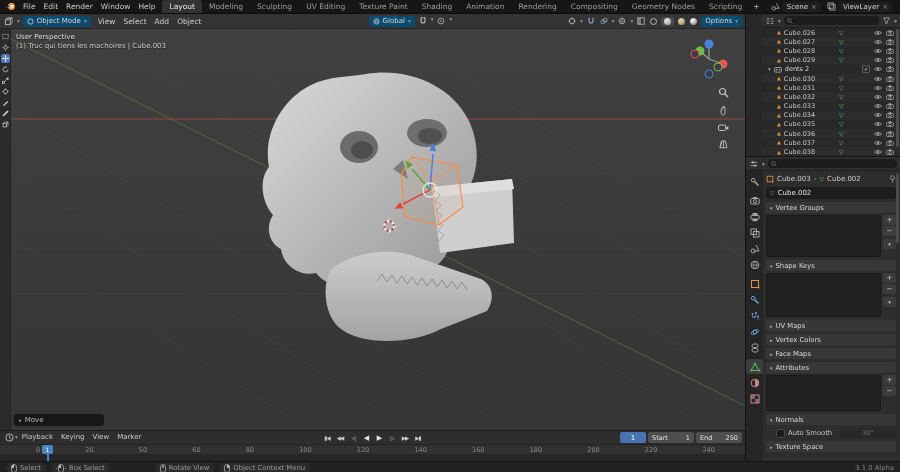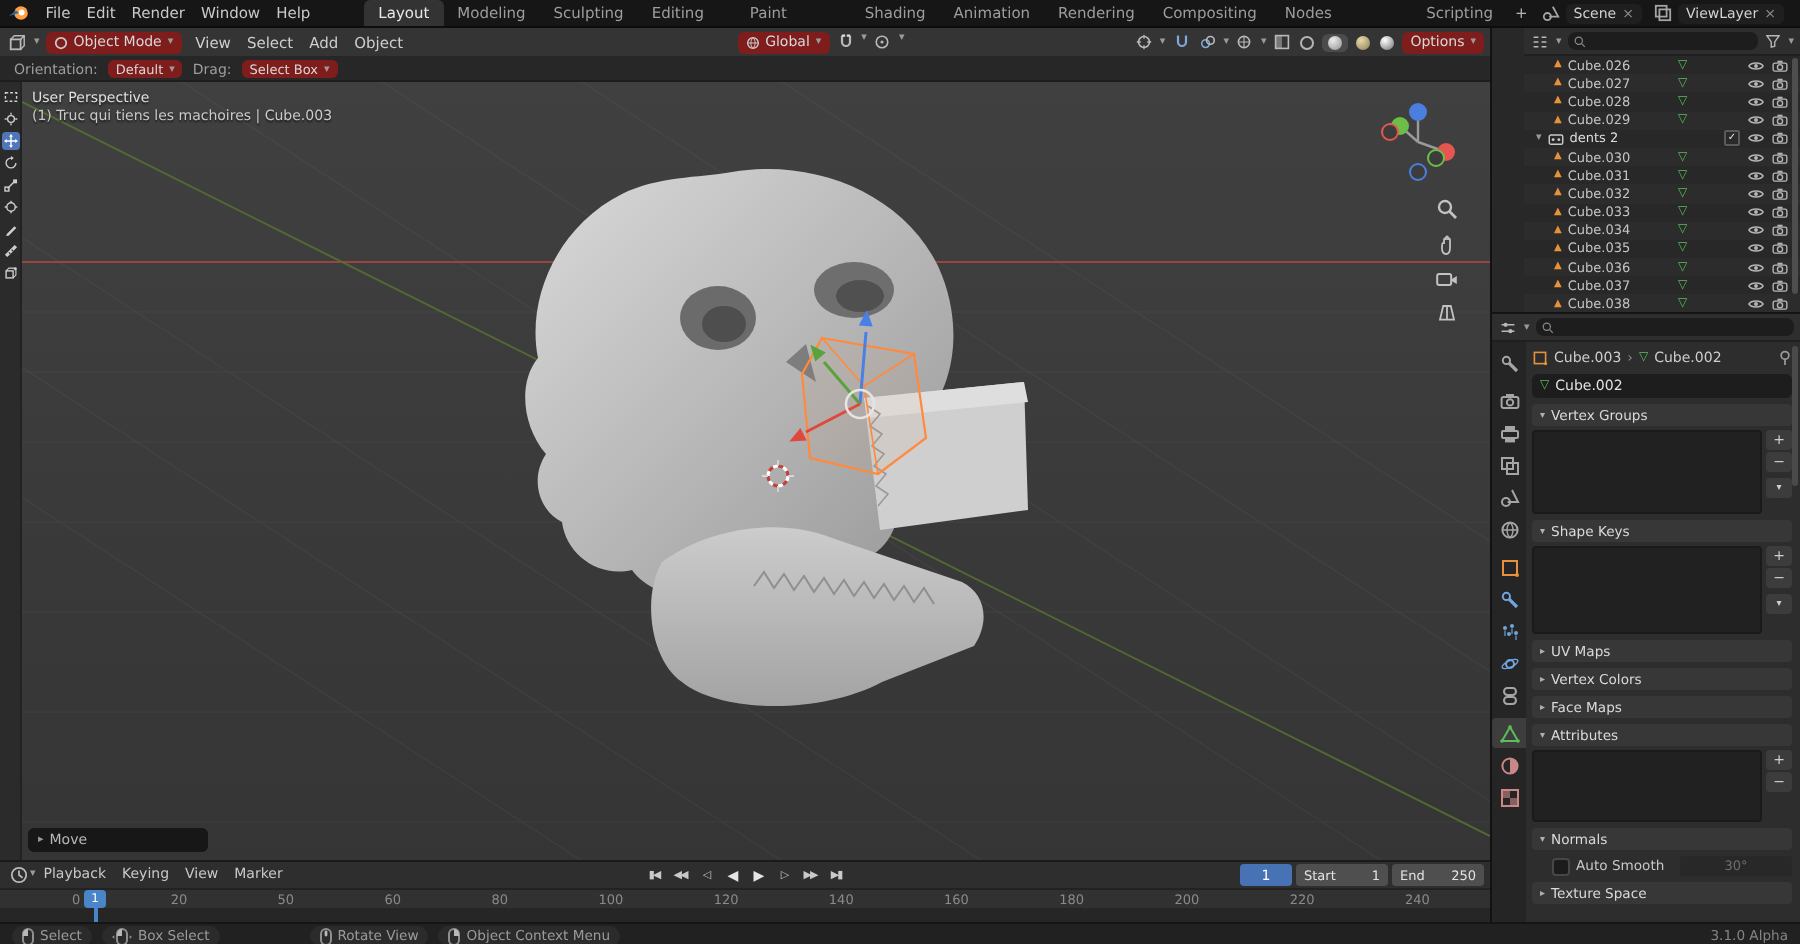--- a/index.html
+++ b/index.html
@@ -6,37 +6,37 @@
   .app{position:relative;width:900px;height:472px;background:#2b2b2b;overflow:hidden;
        font-family:"DejaVu Sans",sans-serif;font-size:8px;color:#cfcfcf;
        -webkit-user-select:none;user-select:none;}
   .row{display:flex;align-items:center;}
   svg{display:block;}
 
   
   .topbar{height:13px;background:#161616;display:flex;align-items:center;padding:0 4px;gap:1px;border-bottom:1px solid #0d0d0d;}
   .logo{width:12px;height:11px;display:flex;align-items:center;justify-content:center;margin-right:2px;}
   .menu-item{padding:16px 4px;font-size:7.5px;color:#c9c9c9;line-height:13px;cursor:default;}
-  .tabs{display:flex;align-items:flex-end;height:13px;margin-left:22px;}
+  .tabs{display:flex;align-items:flex-end;height:13px;margin-left:2px;}
   .tab{padding:0 7px;font-size:7.5px;color:#9d9d9d;line-height:13px;border-radius:3px 3px 0 0;}
   .tab.active{background:#333333;color:#e8e8e8;}
   .tab.plus{padding:0 4px;color:#b5b5b5;}
   .spacer{flex:1;}
   .tb-group{display:flex;align-items:center;gap:2px;margin-right:4px;}
   .tb-field{background:#1f1f1f;border-radius:3px;height:10px;display:flex;align-items:center;gap:3px;padding:0 4px;font-size:7px;color:#d2d2d2;}
   .tb-x{color:#8a8a8a;font-size:7px;}
 
   
   .main{display:flex;height:447px;}
   .left{width:745px;display:flex;flex-direction:column;}
   .right{width:155px;display:flex;flex-direction:column;border-left:1px solid #121212;box-sizing:border-box;background:#282828;}
 
   
   .vp-header{height:14px;background:#343434;display:flex;align-items:center;padding:0 3px;gap:3px;border-bottom:1px solid #262626;}
-  .dd{background:#7f1d1d;border-radius:3px;height:11px;display:flex;align-items:center;padding:0 4px;gap:3px;font-size:7px;color:#d8d8d8;}
+  .dd{background:#0c4a6e;border-radius:3px;height:11px;display:flex;align-items:center;padding:0 4px;gap:3px;font-size:7px;color:#d8d8d8;}
   .caret{font-size:5.5px;color:#9a9a9a;}
   .hmenu{padding:0 4px;font-size:7.5px;color:#cecece;}
   .hicon{display:flex;align-items:center;justify-content:center;padding:0 1px;}
   .mid-group{display:flex;gap:3px;margin-left:160px;}
   .right-group{display:flex;align-items:center;gap:3px;margin-left:auto;}
   .sph{width:7px;height:7px;border-radius:50%;}
   .sph.wire{border:1px solid #b5b5b5;box-sizing:border-box;}
   .sph.solid{background:radial-gradient(circle at 35% 30%,#ececec,#8f8f8f);}
   .sph.mat{background:radial-gradient(circle at 35% 30%,#e8d9a8,#8d7f55);}
   .sph.rend{background:radial-gradient(circle at 35% 30%,#ffffff,#6f6f6f);}
@@ -273,32 +273,20 @@
           <span class="hicon">
               <span class="sph rend"></span>
             </span>
           <span class="dd">
             <span>Options</span>
             <span class="caret">▾</span>
           </span>
         </div>
       </div>
 
-      <div class="tool-settings">
-        <span class="ts-label">Orientation:</span>
-        <span class="dd small">
-          <span>Default</span>
-          <span class="caret">▾</span>
-        </span>
-        <span class="ts-label">Drag:</span>
-        <span class="dd small">
-          <span>Select Box</span>
-          <span class="caret">▾</span>
-        </span>
-      </div>
 
       <div class="vp-row">
         <div class="toolbar">
           <span class="tool-btn">
             <svg width="7" height="7" viewBox="0 0 10 10">
                 <rect x="1" y="2" width="8" height="6" fill="none" stroke="#cfcfcf" stroke-dasharray="2 1.4"></rect>
               </svg>
           </span>
           <span class="tool-btn">
             <svg width="7" height="7" viewBox="0 0 10 10">

